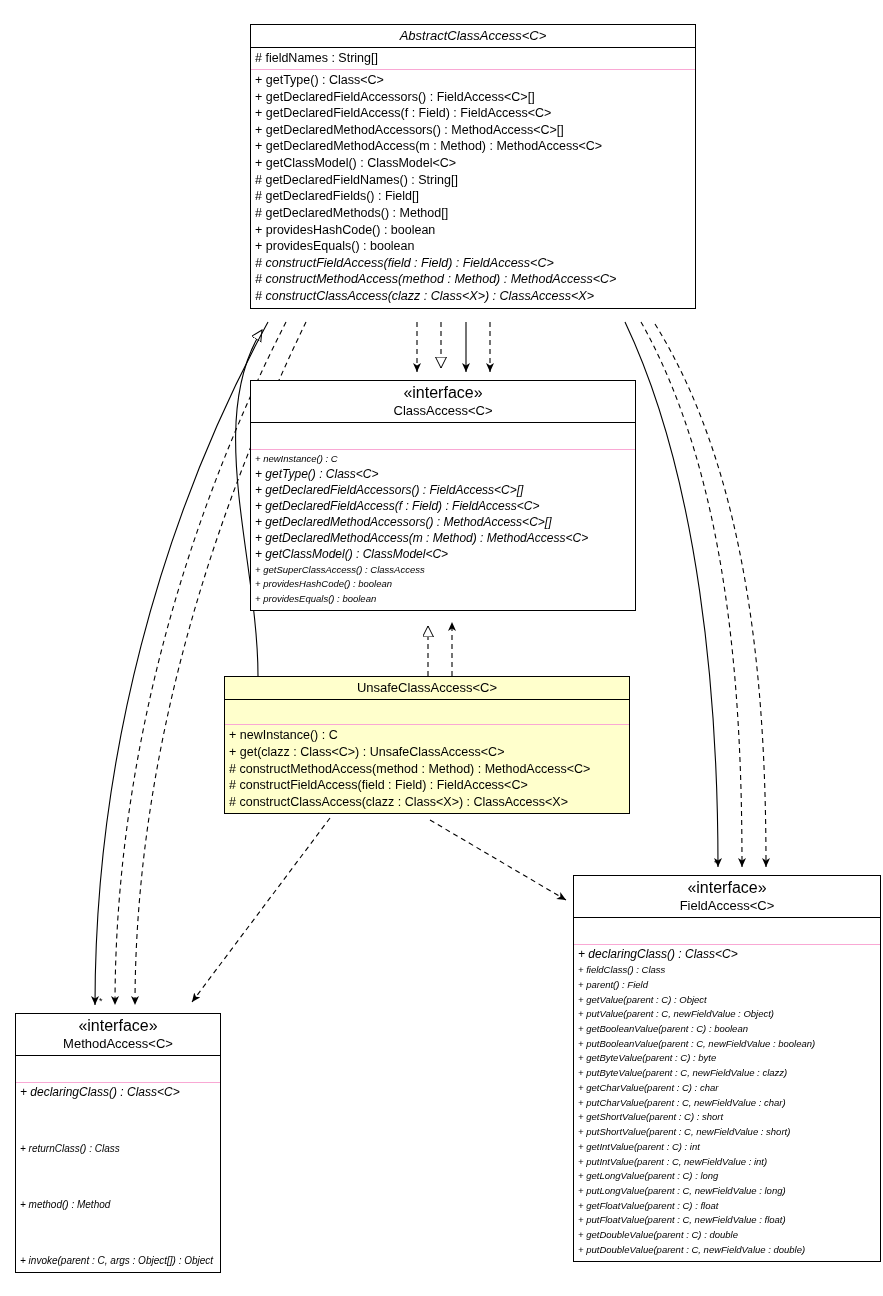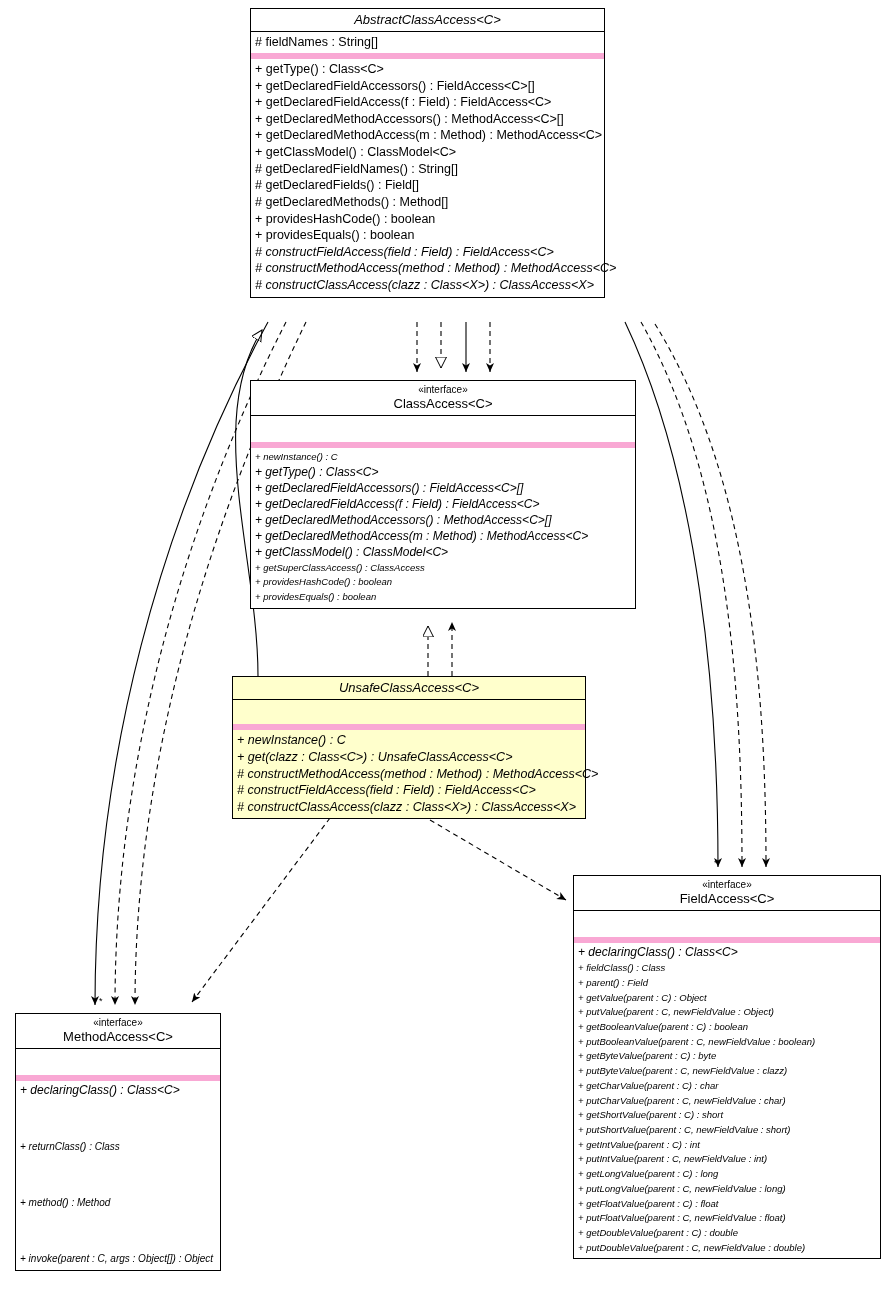--- a/index.html
+++ b/index.html
@@ -2,37 +2,37 @@
 <html><head>
 <meta charset="utf-8">
 <style>
   html,body{margin:0;padding:0;background:#ffffff;}
   body{width:883px;height:1296px;font-family:"Liberation Sans","DejaVu Sans",sans-serif;color:#000;}
   #diagram{position:relative;width:883px;height:1296px;overflow:hidden;}
   svg.edges{position:absolute;left:0;top:0;width:883px;height:1296px;pointer-events:none;}
 
   .uml{position:absolute;border:1px solid #000;background:#ffffff;box-sizing:border-box;}
   .uml .title-sec{border-bottom:1px solid #000;padding:3px 4px 4px 4px;text-align:center;line-height:1.18;}
-  .uml .attr-sec{border-bottom:6px solid #f9a8d4;padding:2px 3px 2px 4px;min-height:13px;}
+  .uml .attr-sec{border-bottom:1px solid #f9a8d4;padding:2px 3px 2px 4px;min-height:13px;}
   .uml .ops-sec{padding:2px 3px 3px 4px;}
-  .stereo{font-size:10px;}
+  .stereo{font-size:16px;}
   .cname{font-size:13px;}
   .cname.abstract{font-style:italic;}
   .row{white-space:nowrap;line-height:1.33;}
   .f13{font-size:12.5px;}
   .f12{font-size:12px;}
   .f10{font-size:9.5px;line-height:1.55;}
   .f9{font-size:10px;line-height:1.6;margin-top:40px;}
   .ital{font-style:italic;}
   .yellowbox{background:#ffffcc;}
 
   
-  #box-abstract{left:250px;top:8px;width:355px;}
+  #box-abstract{left:250px;top:24px;width:446px;}
   #box-classaccess{left:250px;top:380px;width:386px;}
-  #box-unsafe{left:232px;top:676px;width:354px;font-style:italic;}
+  #box-unsafe{left:224px;top:676px;width:406px;}
   #box-fieldaccess{left:573px;top:875px;width:308px;}
   #box-methodaccess{left:15px;top:1013px;width:206px;}
 
   #box-abstract .attr-sec{min-height:15px;}
   #box-classaccess .attr-sec{height:22px;}
   #box-unsafe .attr-sec{height:20px;}
   #box-fieldaccess .attr-sec{height:22px;}
   #box-methodaccess .attr-sec{height:22px;}
 </style>
 </head>

